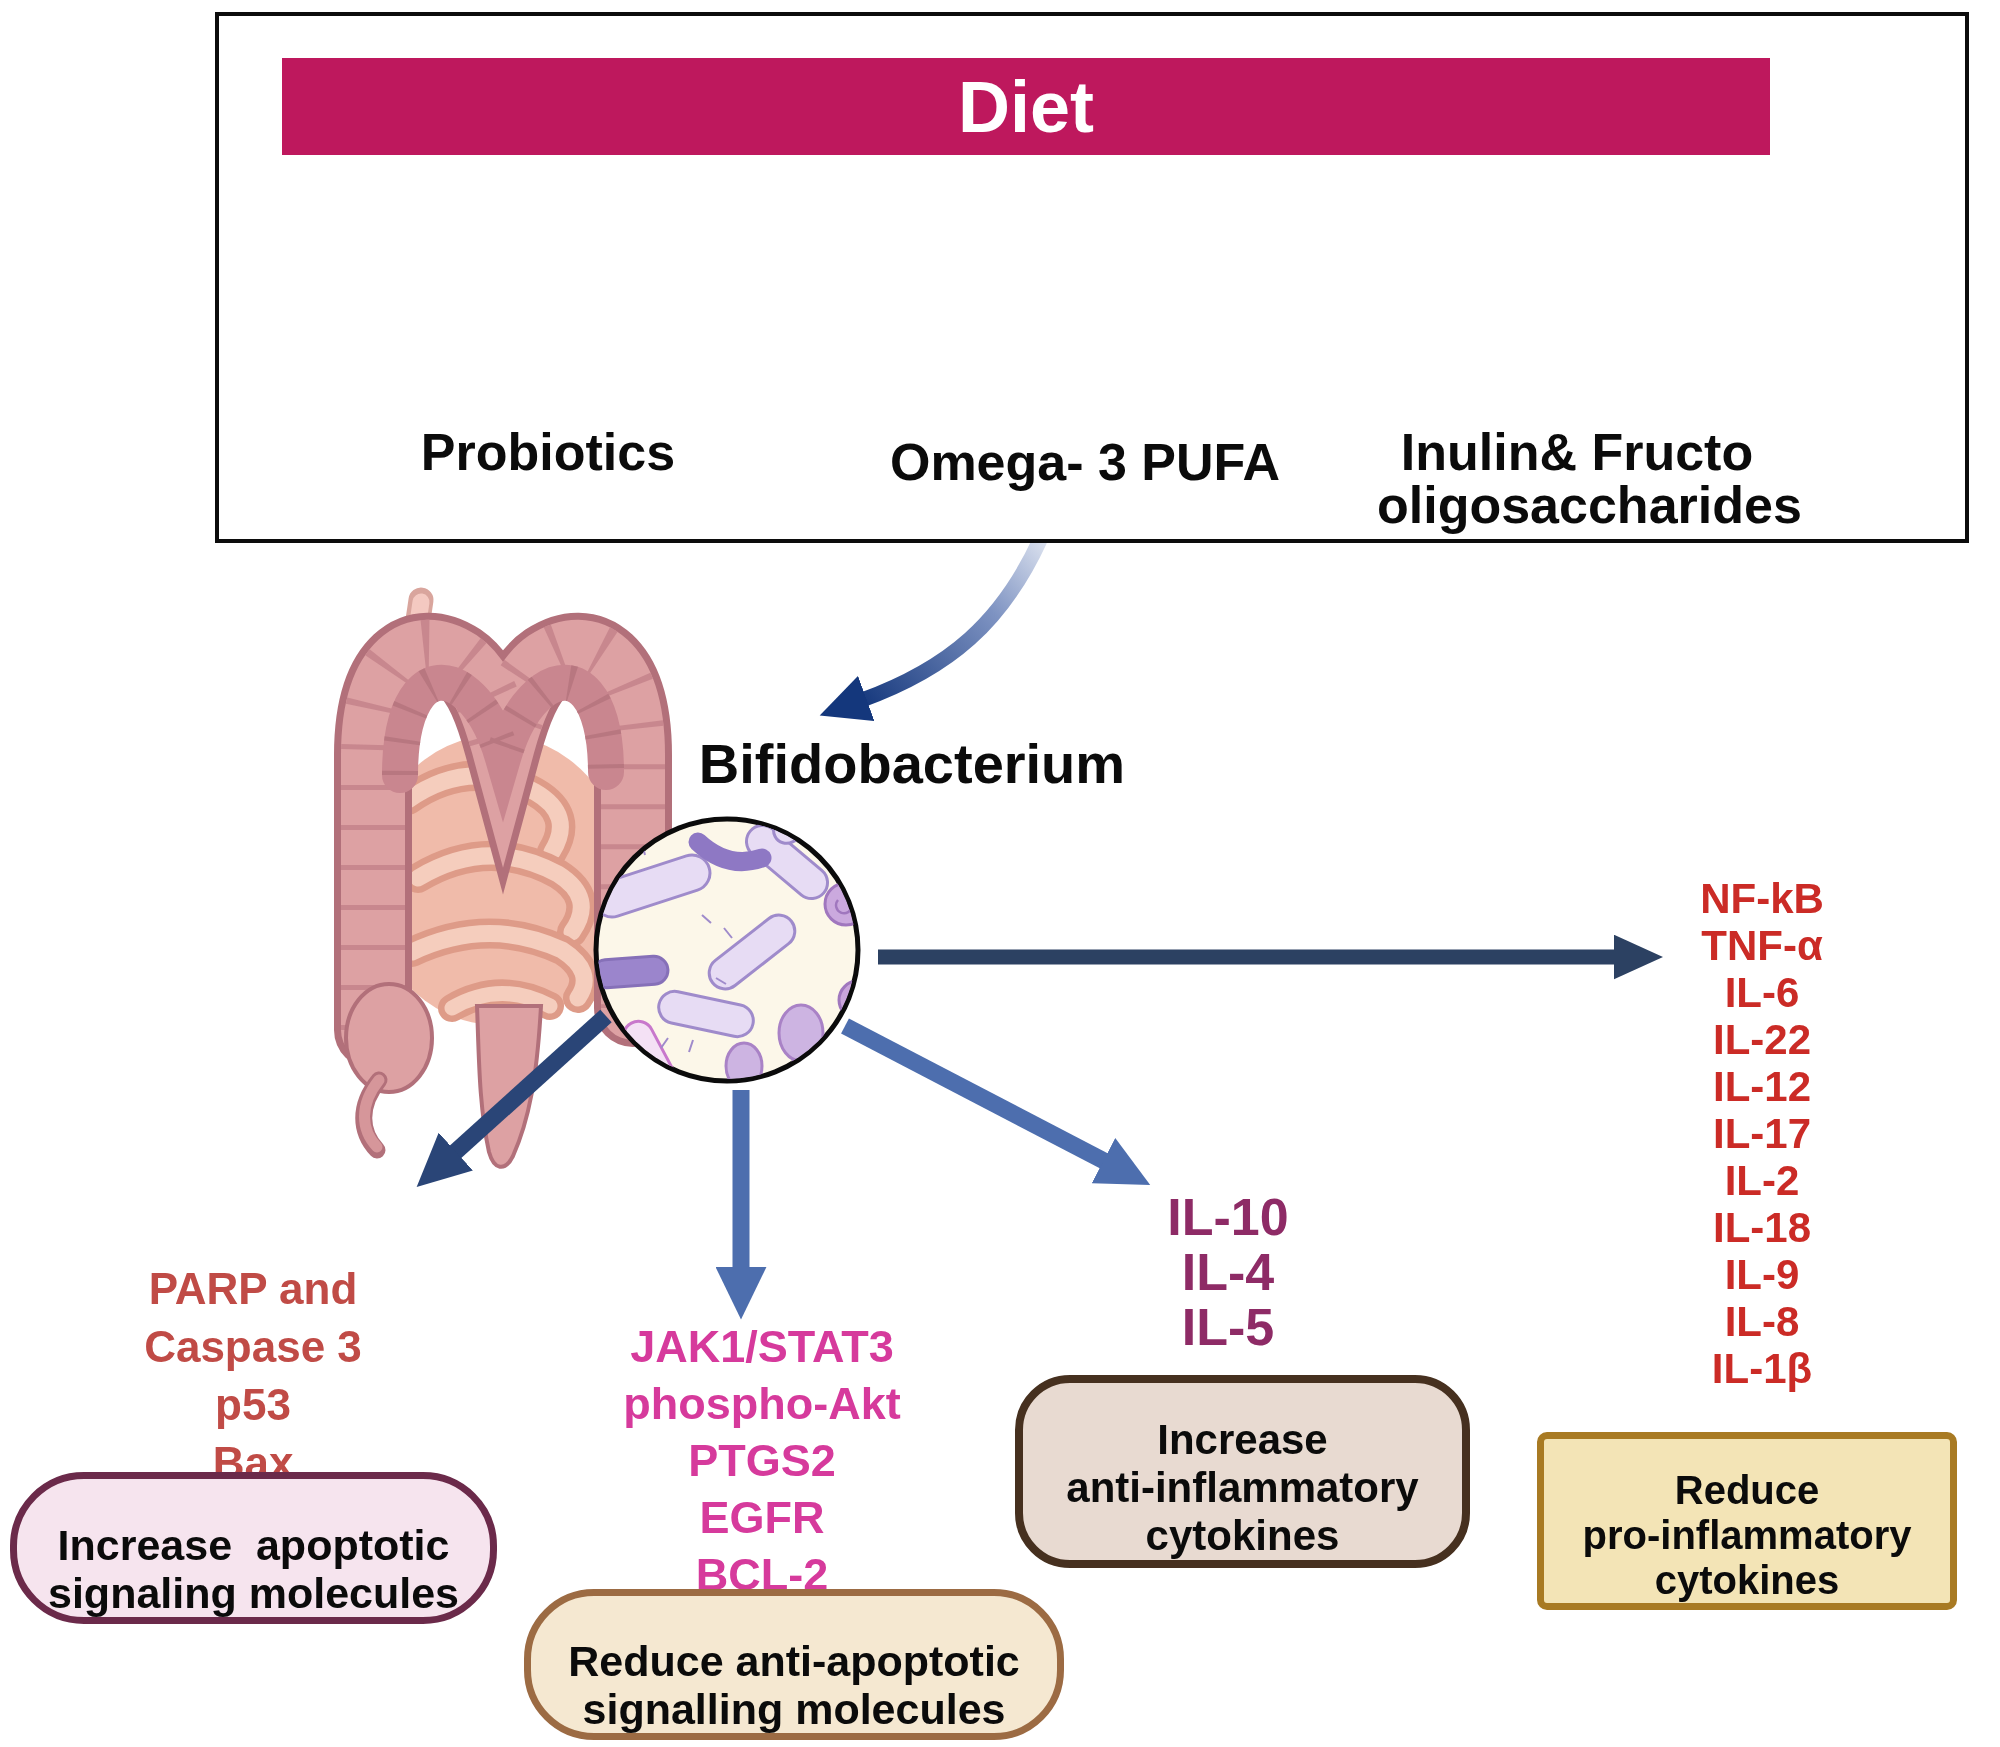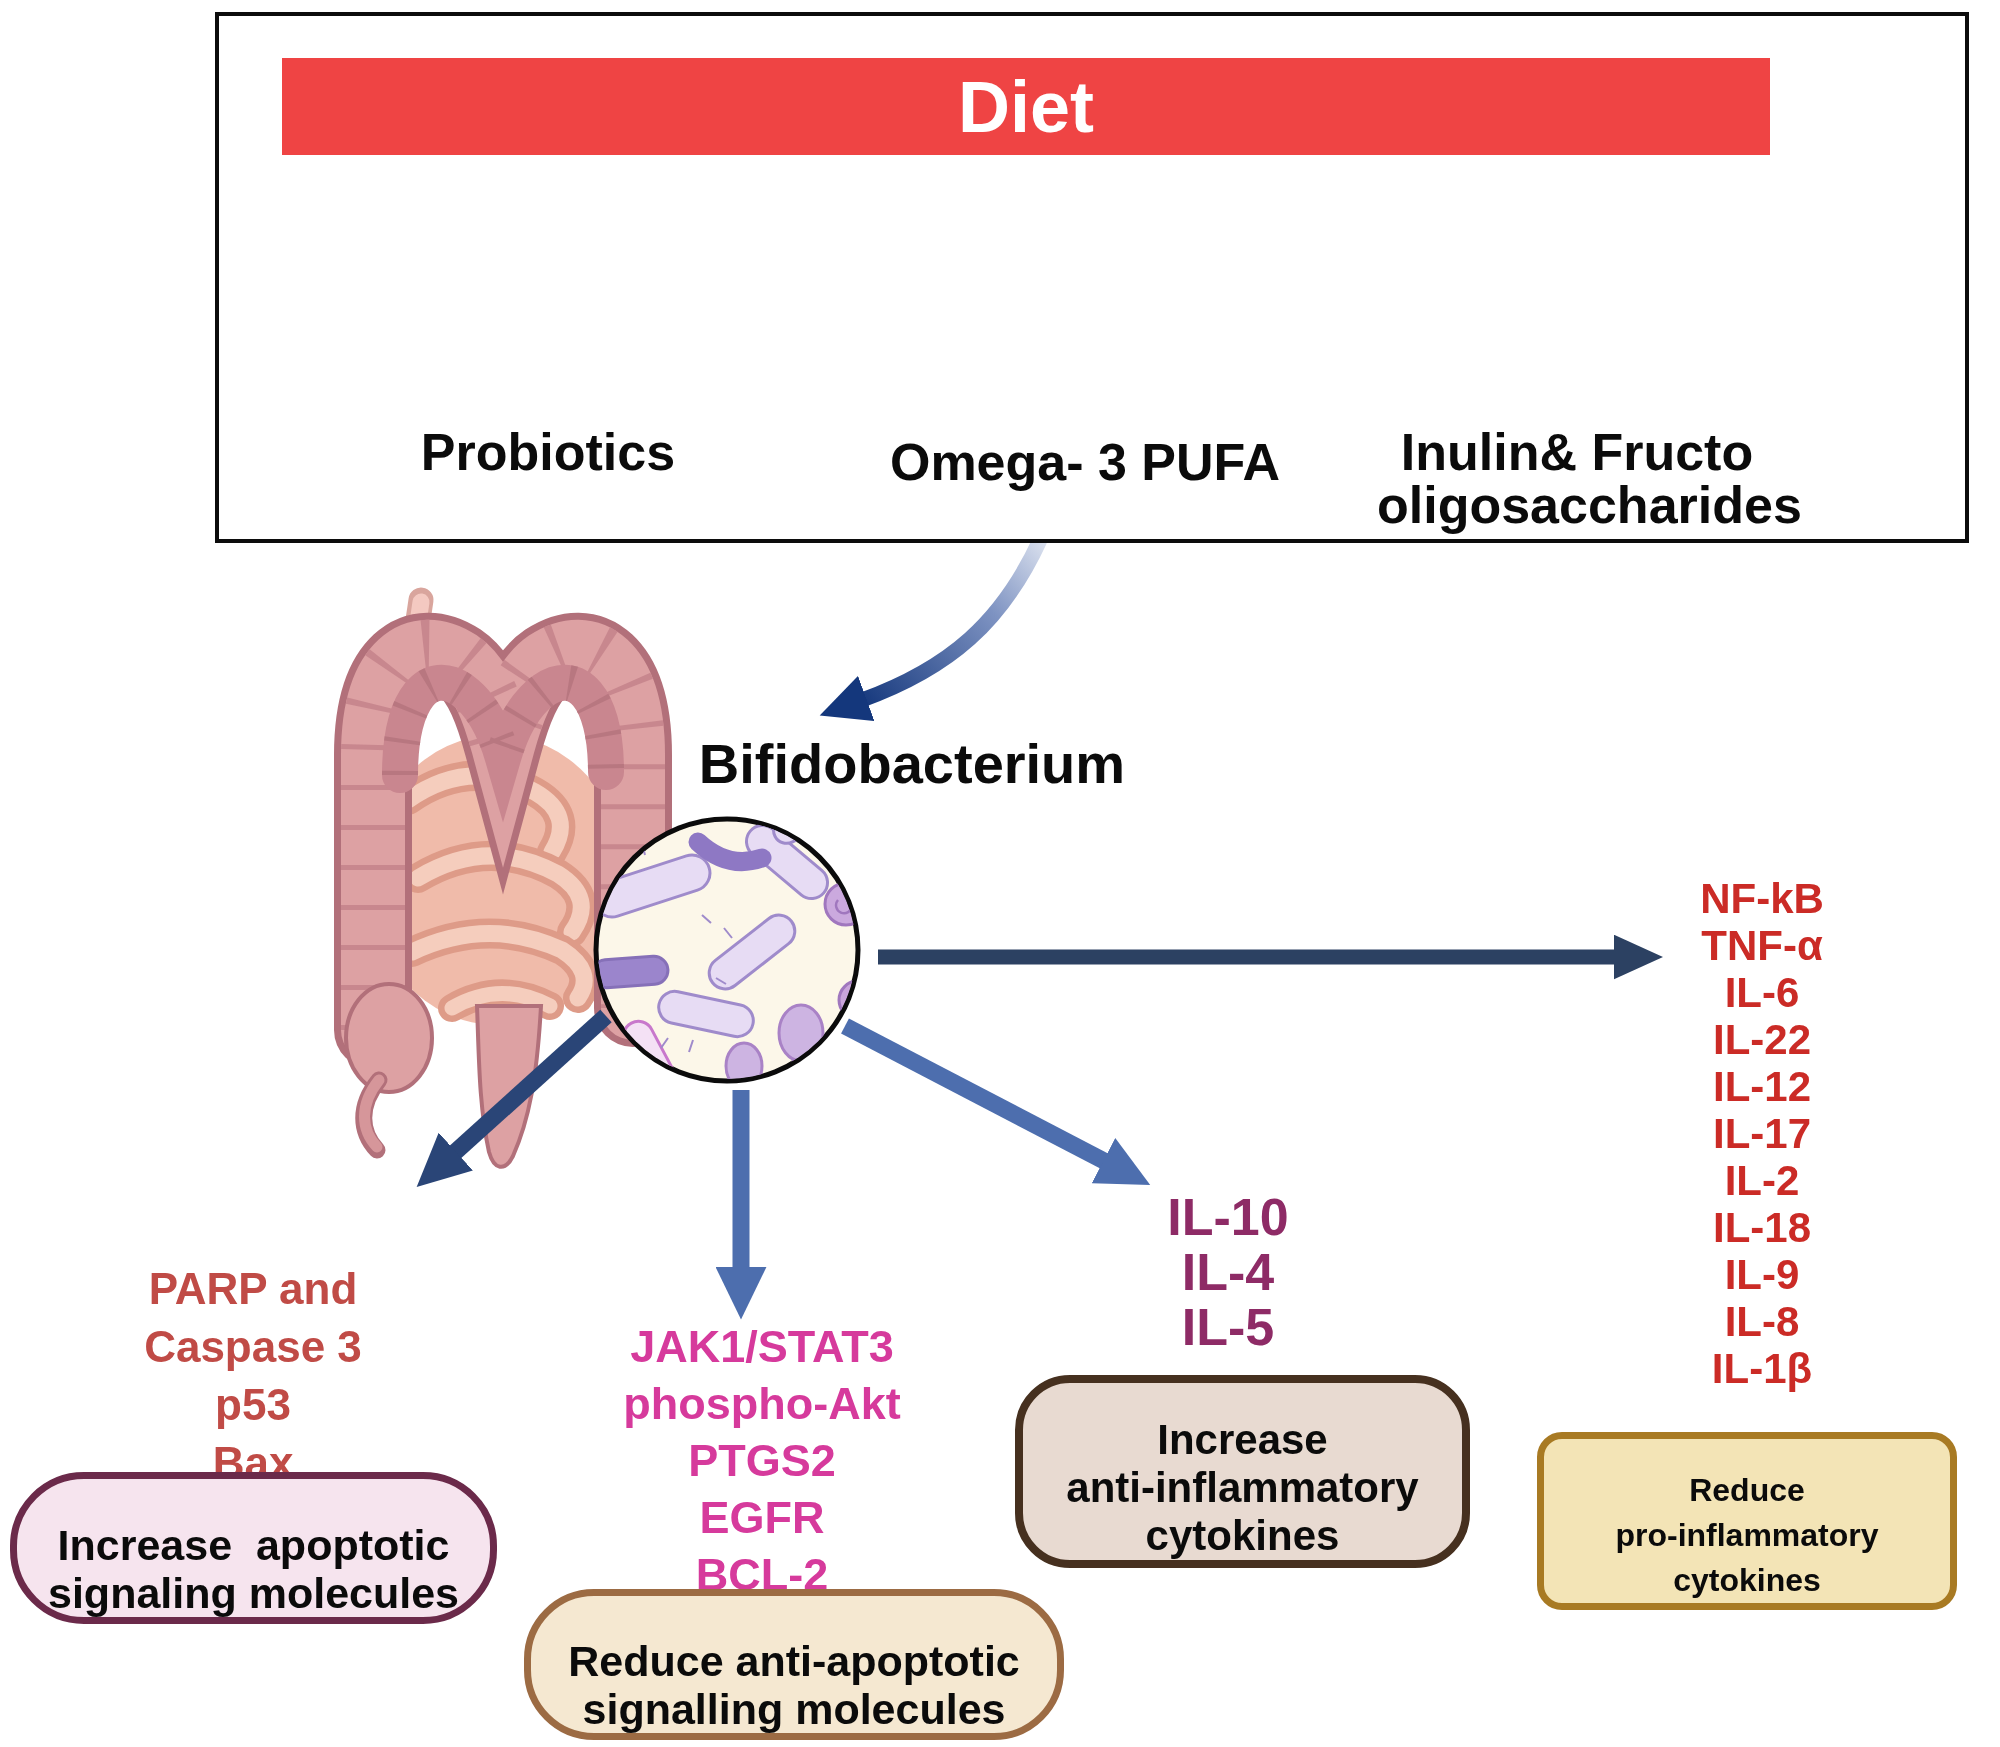--- a/index.html
+++ b/index.html
@@ -2,21 +2,21 @@
 <html><head>
 <meta charset="utf-8">
 <style>
   html,body{margin:0;padding:0;background:#fff;}
   #canvas{position:relative;width:2000px;height:1747px;background:#ffffff;
           font-family:"Liberation Sans",sans-serif;overflow:hidden;}
   .abs{position:absolute;}
   svg{display:block;}
   
   .diet-box{left:215px;top:12px;width:1746px;height:523px;border:4px solid #0c0c0c;background:#fff;}
-  .diet-banner{left:282px;top:58px;width:1488px;height:97px;background:#ef4444;
+  .diet-banner{left:282px;top:58px;width:1488px;height:97px;background:#be185d;
                display:flex;align-items:center;justify-content:center;}
   .diet-title{color:#ffffff;font-size:72px;font-weight:700;}
   .diet-label{font-size:52px;font-weight:700;color:#0b0b0b;text-align:center;line-height:53px;}
   
   .bifido{left:612px;top:731px;width:600px;text-align:center;font-size:56px;font-weight:700;color:#0b0b0b;}
   
   .mol-list{width:400px;text-align:center;font-weight:700;}
   .mol-apoptotic{left:53px;top:1260px;font-size:44px;line-height:58px;color:#C04B46;}
   .mol-antiapoptotic{left:562px;top:1318px;font-size:45px;line-height:57px;color:#D63A9C;}
   .mol-antiinflam{left:1028px;top:1190px;font-size:52px;line-height:55px;color:#8E2B66;}
@@ -25,21 +25,21 @@
   .obox{display:flex;flex-direction:column;justify-content:flex-end;align-items:center;
         text-align:center;font-weight:700;color:#0b0b0b;box-sizing:border-box;}
   .obox .ln{white-space:pre-wrap;}
   .box-apoptotic{left:10px;top:1472px;width:487px;height:152px;background:#F6E4EE;
                  border:7px solid #6B2A4A;border-radius:74px;font-size:43px;line-height:48px;}
   .box-antiapoptotic{left:524px;top:1589px;width:540px;height:151px;background:#F5E8D1;
                  border:7px solid #9C6B43;border-radius:70px;font-size:43px;line-height:48px;}
   .box-antiinflam{left:1015px;top:1375px;width:455px;height:193px;background:#E8DAD1;
                  border:8px solid #46301F;border-radius:55px;font-size:42px;line-height:48px;}
   .box-proinflam{left:1537px;top:1432px;width:420px;height:178px;background:#F3E4B6;
-                 border:7px solid #A87A23;border-radius:25px;font-size:32px;line-height:45px;}
+                 border:7px solid #A87A23;border-radius:10px;font-size:40px;line-height:45px;}
 </style>
 </head>
 <body>
 
 <div id="canvas">
 
   <svg class="abs" style="left:0;top:0" width="2000" height="1747" viewBox="0 0 2000 1747">
     <defs>
       <marker id="mNavy" markerUnits="strokeWidth" markerWidth="3.2" markerHeight="3" refX="0.3" refY="1.5" orient="auto">
         <path d="M0,0 L3.1,1.5 L0,3 Z" fill="#2A4577"></path>

